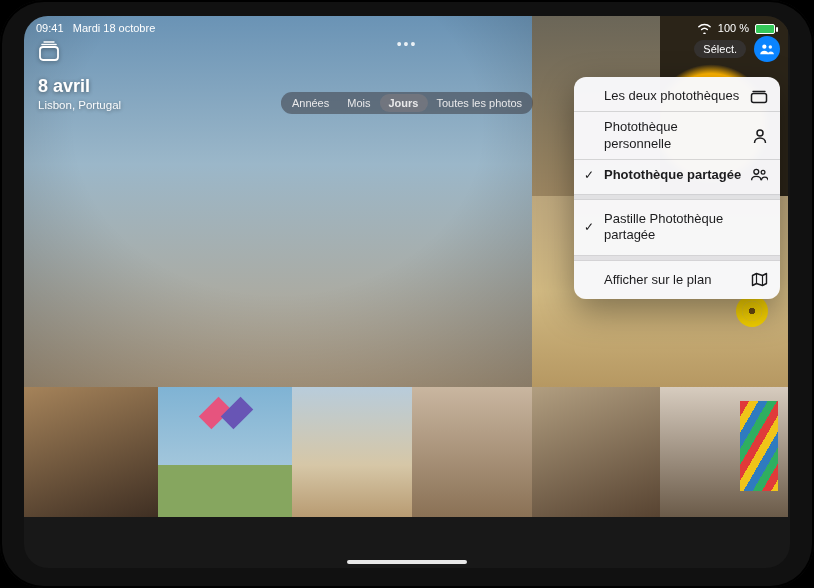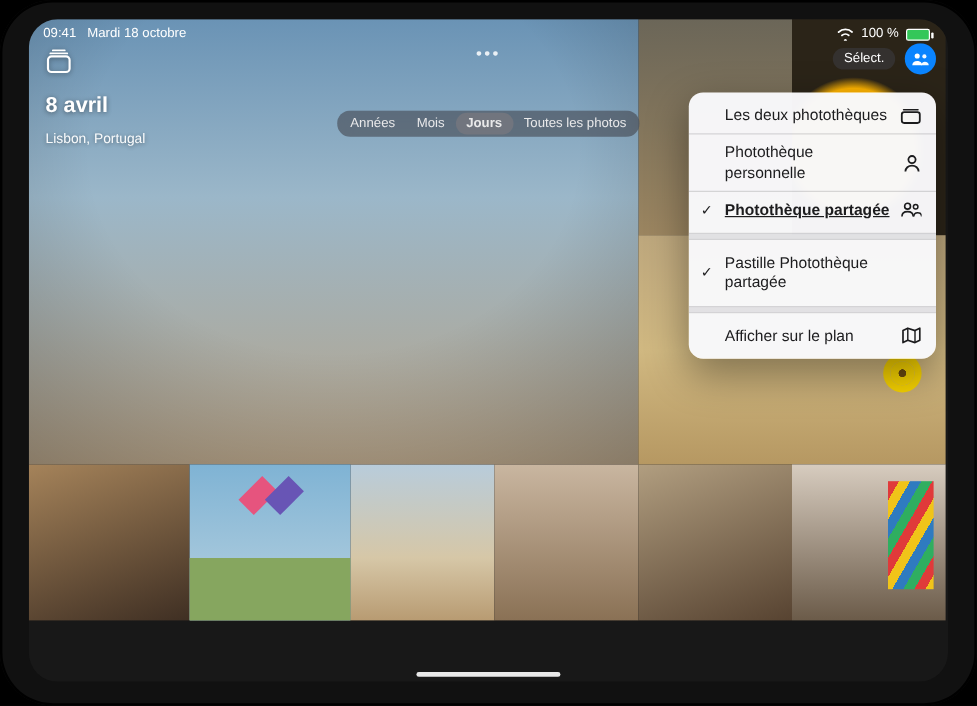--- a/index.html
+++ b/index.html
@@ -50,21 +50,21 @@
   .b4 { grid-column: 4; grid-row: 3; background: linear-gradient(180deg,#c9b6a0,#8a7155); }
   .b5 { grid-column: 5; grid-row: 3; background: linear-gradient(160deg,#b19e80,#574331); }
   .b6 { grid-column: 6; grid-row: 3; background: linear-gradient(180deg,#d7ccbf,#6b5b49); position:relative; }
   .b6::after { content:""; position:absolute; right:10px; top:14px; width:38px; height:90px;
     background: repeating-linear-gradient(120deg,#e03a3a 0 8px,#f0c419 8px 16px,#2f7bbf 16px 24px,#2fae60 24px 32px); }
 
   
   .overlay-head { position: absolute; top: 24px; left: 14px; z-index: 30; color: #fff; text-shadow: 0 1px 4px rgba(0,0,0,0.45); }
   .overlay-head .library-btn { margin-bottom: 10px; }
   .library-btn svg { filter: drop-shadow(0 1px 2px rgba(0,0,0,0.4)); }
-  .date-title { font-size: 18px; font-weight: 700; margin-bottom: 12px; }
+  .date-title { font-size: 18px; font-weight: 700; margin-bottom: 2px; }
   .location { font-size: 11.5px; font-weight: 500; opacity: 0.95; }
 
   
   .seg-wrap { position: absolute; top: 20px; left: 50%; transform: translateX(-50%); z-index: 35; text-align: center; }
   .ellipsis { color: rgba(255,255,255,0.85); font-size: 14px; letter-spacing: 2px; margin-bottom: 4px; }
   .segmented { display: inline-flex; background: rgba(60,60,67,0.55); backdrop-filter: blur(6px);
     border-radius: 13px; padding: 2px; margin-top: 36px; }
   .seg-item { font-size: 11px; color: #e9e9ea; padding: 3px 9px; border-radius: 11px; cursor: pointer; white-space: nowrap; }
   .seg-item.active { background: rgba(120,120,128,0.72); font-weight: 600; }
 
@@ -77,21 +77,21 @@
 
   
   .menu { position: absolute; top: 48px; right: 10px; z-index: 50; width: 206px;
     background: rgba(248,248,250,0.98); border-radius: 12px; overflow: hidden;
     box-shadow: 0 12px 34px rgba(0,0,0,0.38); font-size: 13px; color: #1c1c1e; margin-top: 13px; }
   .menu-section { padding: 4px 0; }
   .menu-divider { height: 6px; background: rgba(200,200,205,0.45); border-top:1px solid rgba(0,0,0,0.06); border-bottom:1px solid rgba(0,0,0,0.06); }
   .menu-item { display: flex; align-items: center; padding: 7px 12px 7px 8px; gap: 8px; cursor: pointer; }
   .menu-item .check { width: 14px; text-align: center; font-size: 12px; color: #1c1c1e; }
   .menu-item .label { flex: 1; line-height: 1.25; }
-  .menu-item.bold .label { font-weight: 600; text-decoration: underline; }
+  .menu-item.bold .label { font-weight: 600; }
   .menu-item .trail { width: 18px; display:flex; justify-content:flex-end; color: #1c1c1e; }
   .menu-item + .menu-item { border-top: 0.5px solid rgba(60,60,67,0.18); }
 
   
   .home-indicator { position: absolute; bottom: 4px; left: 50%; transform: translateX(-50%);
     width: 120px; height: 4px; border-radius: 3px; background: rgba(255,255,255,0.9); z-index: 60; }
 </style>
 </head>
 <body>
 

